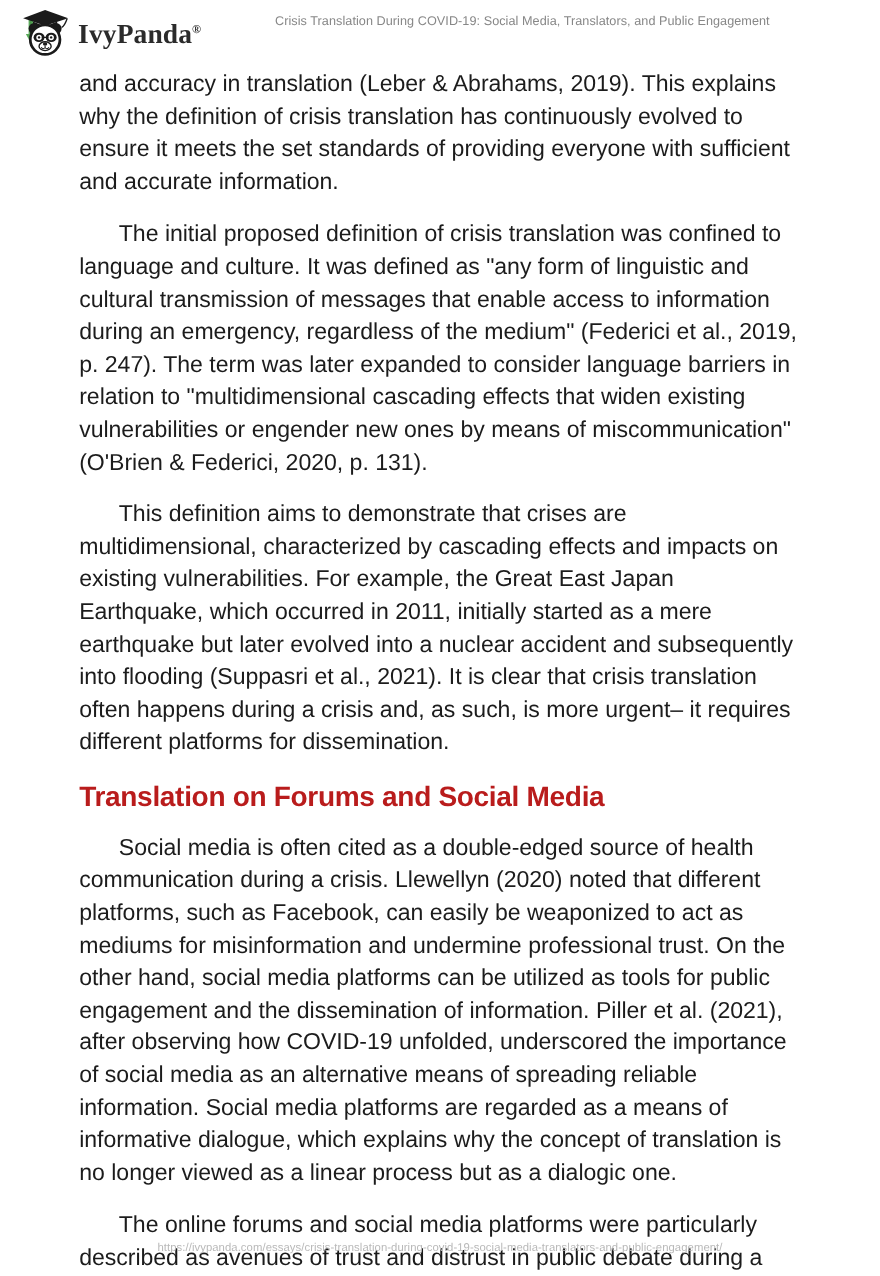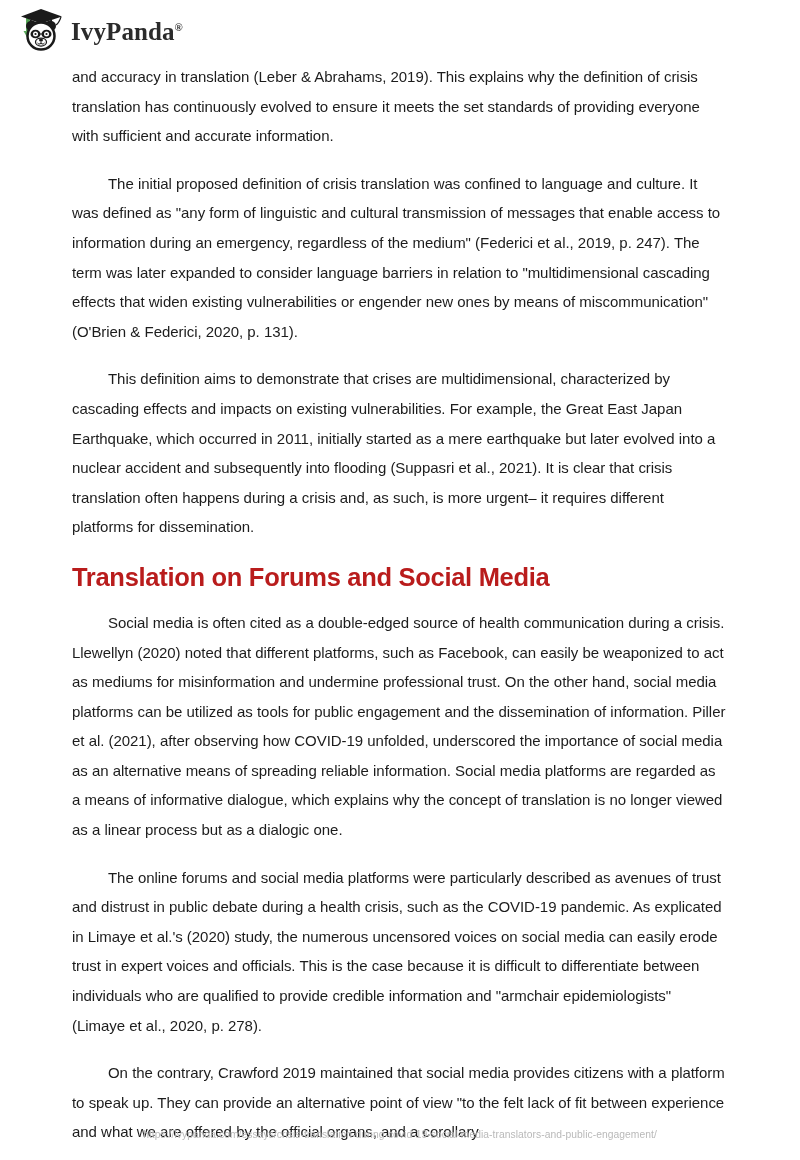--- a/index.html
+++ b/index.html
@@ -74,21 +74,21 @@
 
   
   .content {
     position: absolute;
     left: 72px;
     top: 62px;
     width: 655px;
   }
   p.para {
     margin: 0 0 18px 0;
-    font-size: 15px;
+    font-size: 21px;
     line-height: 29.6px;
     color: #1c1c1c;
     text-align: left;
     text-indent: 36px;
     letter-spacing: -0.05px;
     word-spacing: 0.1px;
   }
   p.para.no-indent {
     text-indent: 0;
   }
@@ -151,20 +151,21 @@
 
         <ellipse cx="48" cy="68" rx="11" ry="8" fill="#ffffff" stroke="#1a1a1a" stroke-width="2.5"></ellipse>
         <ellipse cx="48" cy="64" rx="4" ry="3" fill="#1a1a1a"></ellipse>
         <path d="M48 67 L48 71 M48 71 Q43 74 41 70 M48 71 Q53 74 55 70" stroke="#1a1a1a" stroke-width="2" fill="none"></path>
       </svg>
       <div class="brand-name">
         <span>IvyPanda</span><span class="reg">®</span>
       </div>
     </div>
 
+    <div class="header-title">Crisis Translation During COVID-19: Social Media, Translators, and Public Engagement</div>
   </div>
 
   <div class="content">
 
     <p class="para no-indent">and accuracy in translation (Leber &amp; Abrahams, 2019). This explains why the definition of crisis translation has continuously evolved to ensure it meets the set standards of providing everyone with sufficient and accurate information.</p>
 
     <p class="para">The initial proposed definition of crisis translation was confined to language and culture. It was defined as "any form of linguistic and cultural transmission of messages that enable access to information during an emergency, regardless of the medium" (Federici et al., 2019, p. 247). The term was later expanded to consider language barriers in relation to "multidimensional cascading effects that widen existing vulnerabilities or engender new ones by means of miscommunication" (O'Brien &amp; Federici, 2020, p. 131).</p>
 
     <p class="para">This definition aims to demonstrate that crises are multidimensional, characterized by cascading effects and impacts on existing vulnerabilities. For example, the Great East Japan Earthquake, which occurred in 2011, initially started as a mere earthquake but later evolved into a nuclear accident and subsequently into flooding (Suppasri et al., 2021). It is clear that crisis translation often happens during a crisis and, as such, is more urgent– it requires different platforms for dissemination.</p>
 

